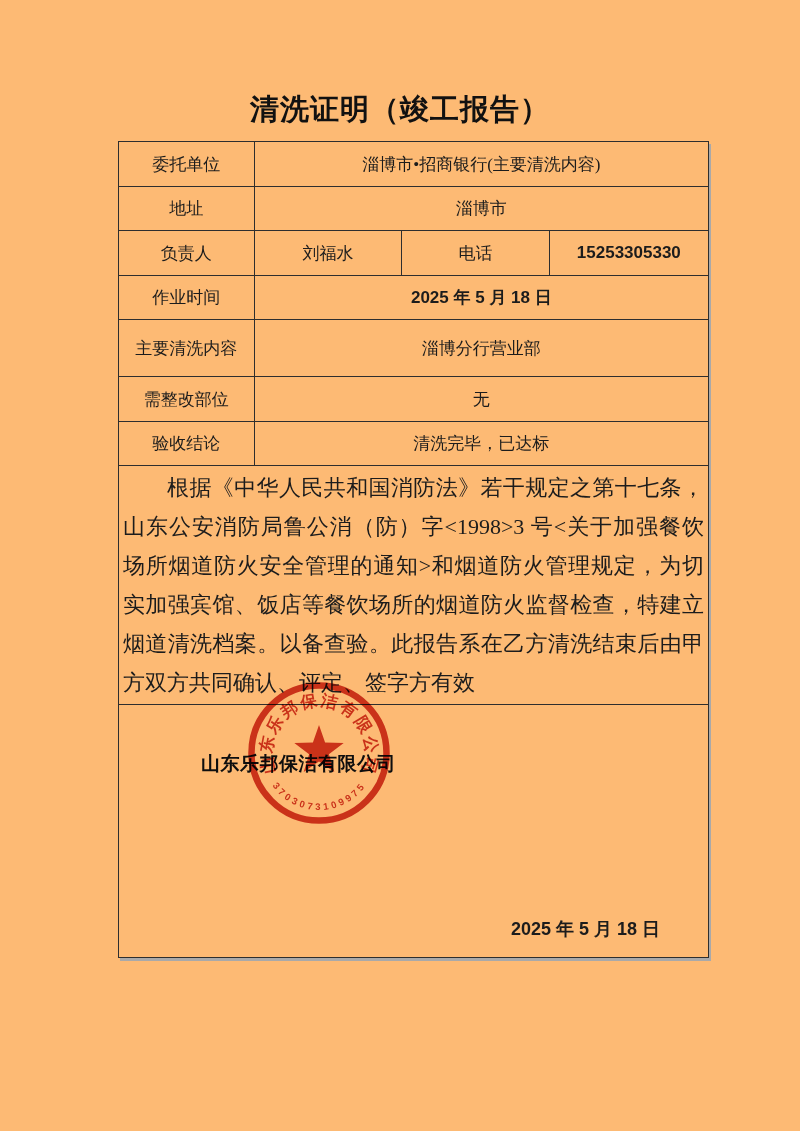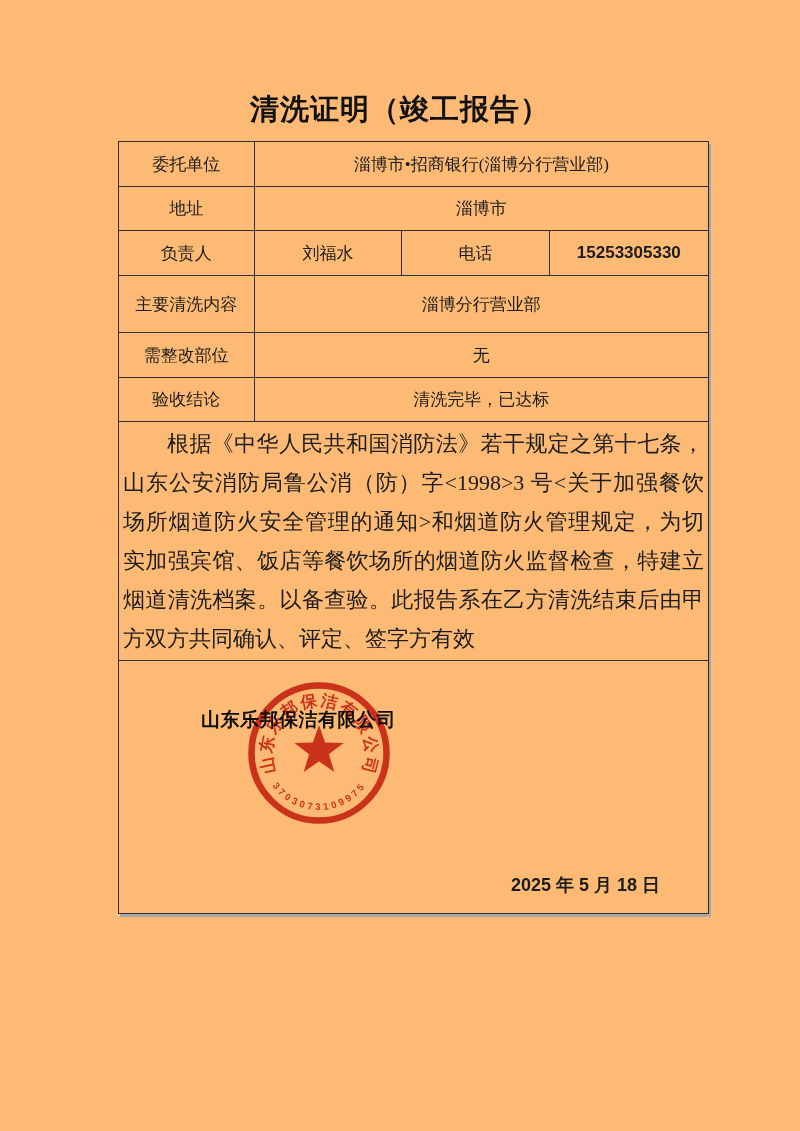--- a/index.html
+++ b/index.html
@@ -68,31 +68,35 @@
   <table class="report-table">
     <colgroup>
       <col style="width:23%">
         <col style="width:25%">
         <col style="width:25%">
         <col style="width:27%">
     </colgroup>
     <tbody>
       <tr style="height:45px">
         <td>委托单位</td>
-        <td colspan="3">淄博市•招商银行(淄博分行营业部)</td>
+        <td colspan="3">淄博市•招商银行(主要清洗内容)</td>
       </tr>
       <tr style="height:44px">
         <td>地址</td>
         <td colspan="3">淄博市</td>
       </tr>
       <tr style="height:45px">
         <td>负责人</td>
         <td>刘福水</td>
         <td>电话</td>
         <td class="num">15253305330</td>
+      </tr>
+      <tr style="height:44px">
+        <td>作业时间</td>
+        <td colspan="3" class="num">2025 年 5 月 18 日</td>
       </tr>
       <tr style="height:57px">
         <td>主要清洗内容</td>
         <td colspan="3">淄博分行营业部</td>
       </tr>
       <tr style="height:45px">
         <td>需整改部位</td>
         <td colspan="3">无</td>
       </tr>
       <tr style="height:44px">

